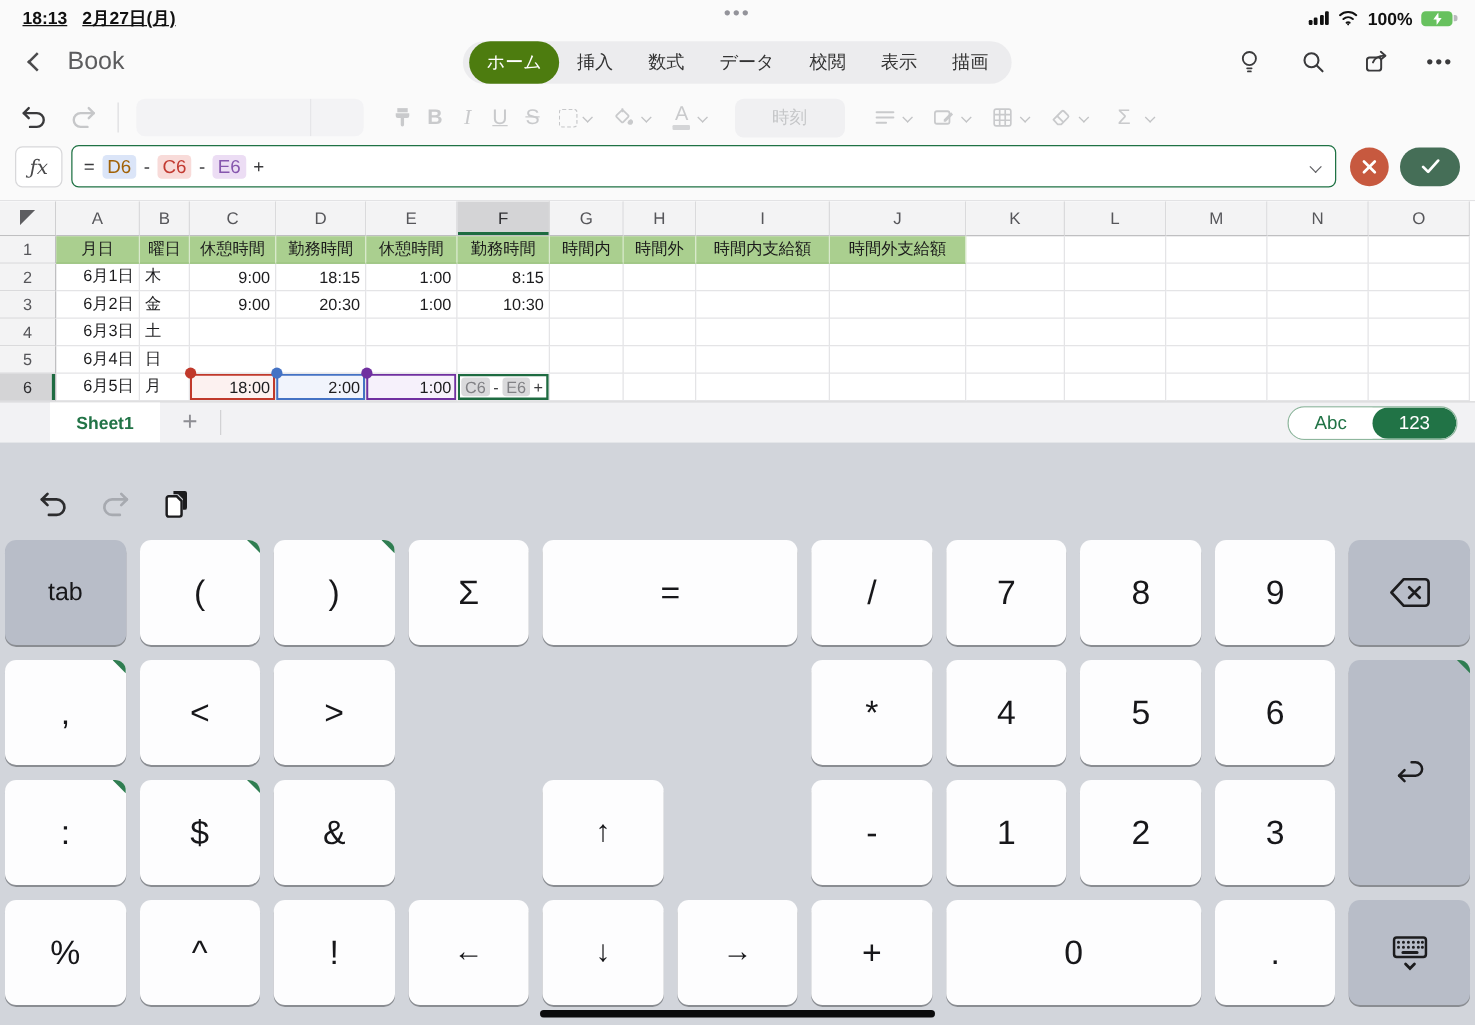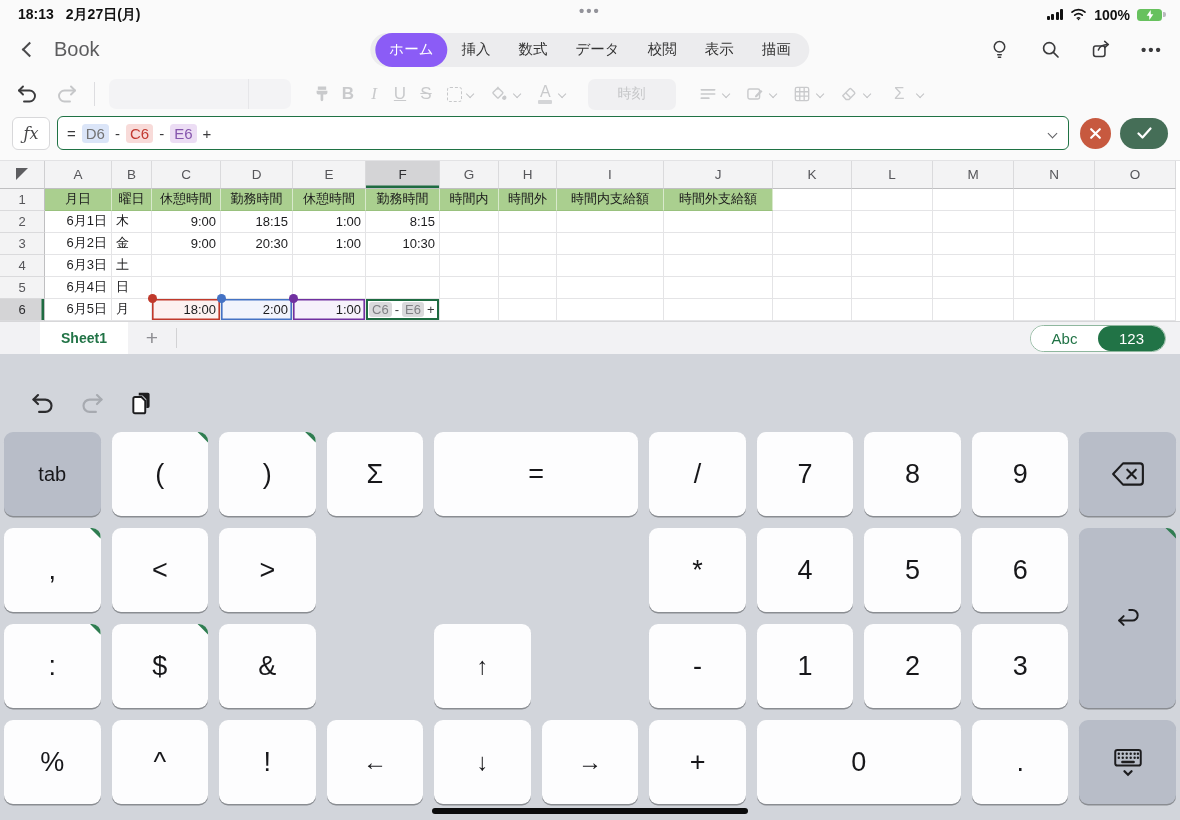--- a/index.html
+++ b/index.html
@@ -3,21 +3,21 @@
 <meta charset="utf-8">
 <style>
   * { margin:0; padding:0; box-sizing:border-box; }
   html,body { width:1180px; height:820px; overflow:hidden; }
   body { font-family:"Liberation Sans","DejaVu Sans",sans-serif; background:#fafafa; color:#1c1c1e;
          display:flex; flex-direction:column; position:relative; }
 
   
   .status-bar { height:26px; display:flex; justify-content:space-between; align-items:center;
                 padding:4px 18px 0; font-size:14px; font-weight:600; color:#111; position:relative; }
-  .sb-left { display:flex; gap:12px; }
+  .sb-left { display:flex; gap:12px;text-decoration:underline; }
   .sb-dots { position:absolute; left:50%; top:2px; transform:translateX(-50%);
              color:#93939a; font-size:15px; letter-spacing:2px; font-weight:700; }
   .sb-right { display:flex; align-items:center; gap:7px; }
   .cell-bars { display:flex; align-items:flex-end; gap:1.5px; height:11px; }
   .cell-bars i { width:3px; background:#111; border-radius:1px; display:block; }
   .battery { position:relative; width:25px; height:12.5px; background:#67c15e; border-radius:3.5px;
              display:flex; align-items:center; justify-content:center; }
   .battery:after { content:""; position:absolute; right:-3.5px; top:3.5px; width:2.5px; height:5px;
                    background:#b9b9bd; border-radius:0 2px 2px 0; }
 
@@ -27,21 +27,21 @@
   .chev { display:inline-block; border:solid #4a4a4c; border-width:0 2px 2px 0; padding:4.5px; }
   .chev.left { transform:rotate(135deg); }
   .chev.down { transform:rotate(45deg); }
   .chev.sm { padding:3px; border-width:0 1.6px 1.6px 0; border-color:#5f5f63; }
   .chev.dis { border-color:#c2c3c5; padding:2.6px; border-width:0 1.5px 1.5px 0; }
   .doc-title { margin-left:12px; font-size:20px; color:#5c5c5e; }
   .tab-strip { position:absolute; left:50%; transform:translateX(-50%); top:7px; height:34px;
                background:#ececee; border-radius:17px; display:flex; align-items:center; padding:0 5px; }
   .rtab { padding:0 14px; height:34px; display:flex; align-items:center; font-size:14.5px; color:#333;
           border-radius:17px; white-space:nowrap; }
-  .rtab.active { background:#8b5cf6; color:#fff; }
+  .rtab.active { background:#4d7c0f; color:#fff; }
   .nav-icons { margin-left:auto; display:flex; align-items:center; gap:27px; }
   .nav-ic { width:24px; height:24px; display:flex; align-items:center; justify-content:center; }
   .more-glyph { color:#3a3a3c; font-size:15px; letter-spacing:2px; font-weight:700; }
 
   
   .toolbar { height:43px; display:flex; align-items:center; padding:0 14px; background:#fafafa; }
   .tb-ic { width:26px; height:26px; display:flex; align-items:center; justify-content:center; }
   .tb-sep { width:1px; height:24px; background:#dddde0; margin:0 14px; }
   .font-box { display:flex; height:30px; background:#f3f3f5; border-radius:7px; overflow:hidden; margin-right:18px; }
   .font-name { width:140px; border-right:1px solid #e6e6e9; }
@@ -61,21 +61,21 @@
   .formula-row { height:46px; display:flex; align-items:center; padding:0 12px 8px; background:#fafafa;
                  border-bottom:1px solid #e2e2e4; }
   .fx-box { width:38px; height:33px; background:#fff; border:1px solid #d8d8da; border-radius:6px;
             display:flex; align-items:center; justify-content:center; font-style:italic;
             font-family:"DejaVu Serif","Liberation Serif",serif; font-size:16px; color:#48484a; margin-right:7px; }
   .formula-input { flex:1; height:34px; background:#fff; border:1.6px solid #1f7244; border-radius:6px;
                    display:flex; align-items:center; padding:0 30px 0 9px; gap:6px; font-size:15px;
                    position:relative; color:#3a3a3c; }
   .fb-chev { position:absolute; right:12px; top:13px; }
   .fb-tok { padding:1px 4px; border-radius:3.5px; }
-  .fb-tok.blue  { color:#737373; background:#dbe5f8; }
+  .fb-tok.blue  { color:#a16207; background:#dbe5f8; }
   .fb-tok.red   { color:#c23a31; background:#f8dbd9; }
   .fb-tok.purple{ color:#8656ae; background:#ecddf4; }
   .cancel-btn { width:31px; height:31px; border-radius:50%; background:#c7593f; margin-left:11px;
                 display:flex; align-items:center; justify-content:center; flex:none; }
   .confirm-btn { width:48px; height:31px; border-radius:16px; background:#456e57; margin-left:9px;
                  display:flex; align-items:center; justify-content:center; flex:none; }
 
   
   .grid { height:163px; background:#fff; overflow:hidden; }
   .g-row { display:flex; }

